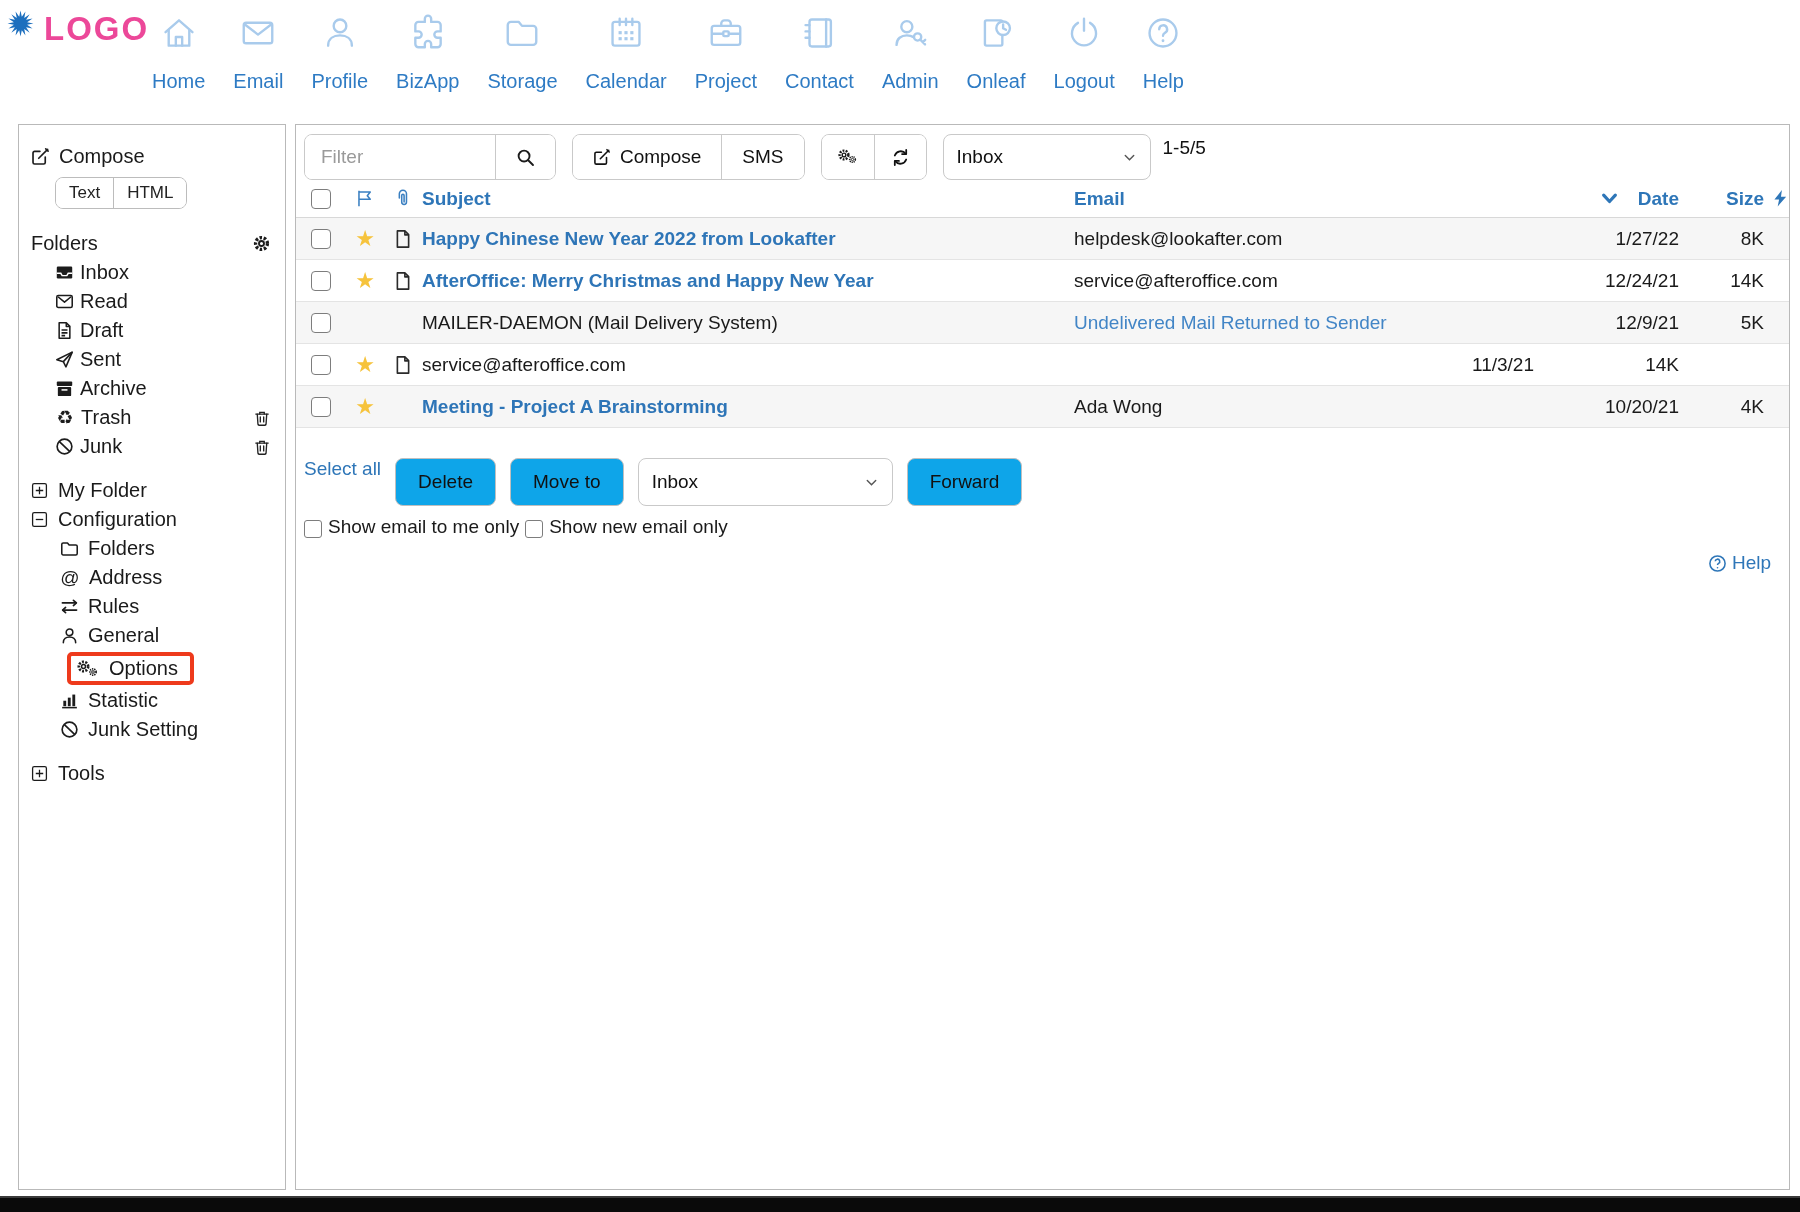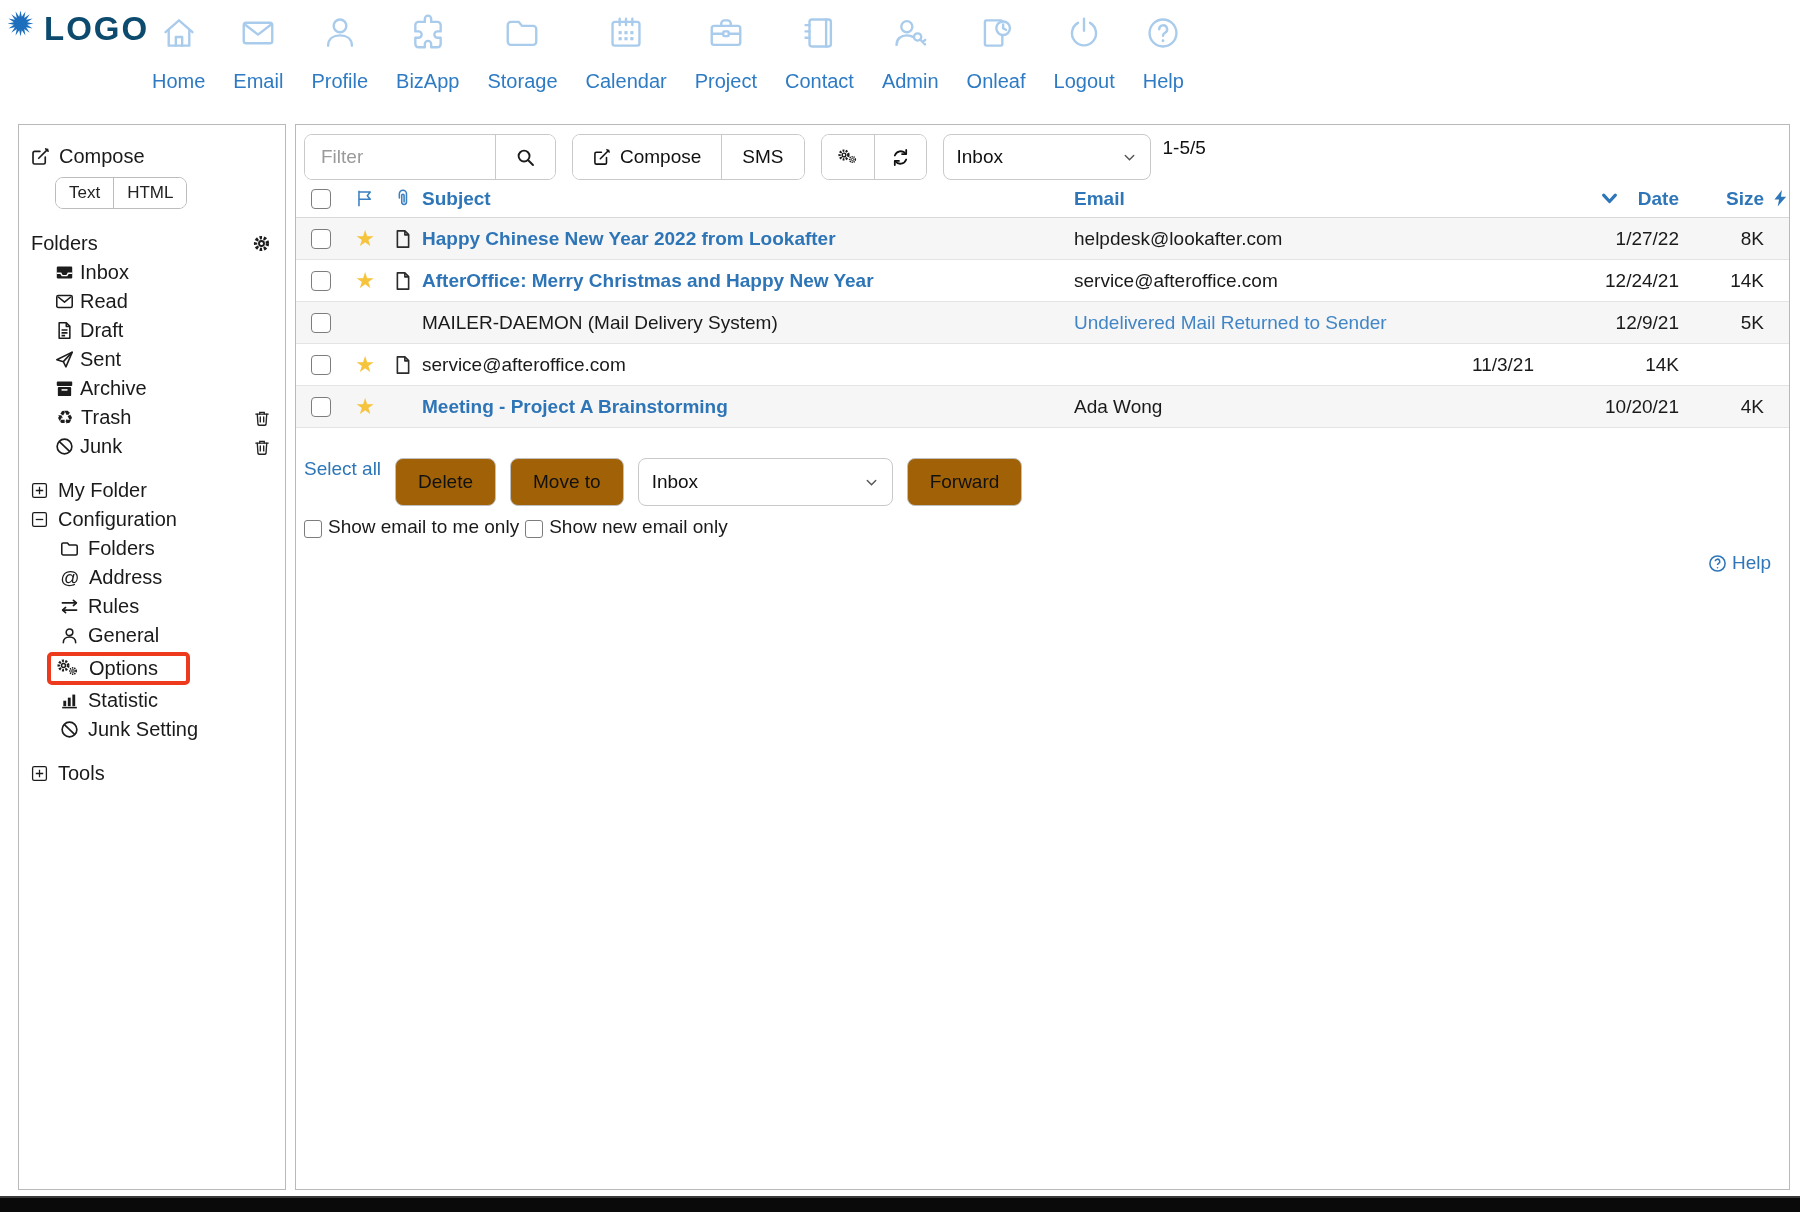--- a/index.html
+++ b/index.html
@@ -1,21 +1,21 @@
 <!DOCTYPE html>
 <html><head>
 <meta charset="utf-8">
 <style>
   * { box-sizing: border-box; margin: 0; padding: 0; }
   html,body { width:1800px; height:1212px; background:#fff; font-family:"Liberation Sans", sans-serif; color:#1a1a1a; overflow:hidden; position:relative; }
 
   
   .burst { position:absolute; left:7px; top:10px; width:27px; height:27px; color:#1d6fbe; }
   .logo { position:absolute; left:44px; top:10px; width:130px; }
-  .logo-main { font-weight:bold; font-size:33px; letter-spacing:2px; color:#0c4a6e; }
+  .logo-main { font-weight:bold; font-size:33px; letter-spacing:2px; color:#ec4899; }
   .logo-wrap { position:relative; height:20px; overflow:hidden; }
   .logo-wrap::after { content:""; position:absolute; inset:0; background:linear-gradient(to bottom, rgba(255,255,255,.35), #fff 90%); }
 
   .topnav { position:absolute; left:152px; top:14px; display:flex; gap:28px; }
   .nav-item { display:flex; flex-direction:column; align-items:center; gap:18px; cursor:pointer; }
   .nic { width:38px; height:38px; color:#a9cbec; }
   .nlabel { font-size:20px; color:#2e7bc4; }
 
   
   .sidebar { position:absolute; left:18px; top:124px; width:268px; height:1066px; border:1px solid #b9b9b9; background:#fff; padding:16px 14px 0 12px; font-size:20px; }
@@ -26,21 +26,21 @@
   .mode-group { display:inline-flex; border:1px solid #bcbcbc; border-radius:8px; overflow:hidden; margin:6px 0 2px 24px; }
   .mode-btn { background:#fff; border:none; font-family:inherit; font-size:17px; color:#222; padding:5px 13px; cursor:pointer; }
   .mode-btn + .mode-btn { border-left:1px solid #bcbcbc; }
   .folders-header { display:flex; align-items:center; justify-content:space-between; margin-top:17px; height:30px; }
   .f-item { display:flex; align-items:center; gap:6px; height:29px; padding-left:24px; cursor:pointer; }
   .f-trash { margin-left:auto; width:18px; height:18px; color:#222; cursor:pointer; }
   .tree-row { display:flex; align-items:center; gap:10px; height:29px; margin-top:0; cursor:pointer; }
   .gap-above { margin-top:15px; }
   .cfg-item { display:flex; align-items:center; gap:9px; height:29px; padding-left:29px; cursor:pointer; }
   .opt-row { height:36px; padding-left:0; }
-  .redbox { display:inline-flex; align-items:flex-start; gap:9px; border:4px solid #ee3a1c; border-radius:5px; padding:1px 28px 1px 5px; margin-left:16px; }
+  .redbox { display:inline-flex; align-items:flex-end; gap:9px; border:4px solid #ee3a1c; border-radius:5px; padding:1px 12px 1px 5px; margin-left:36px; }
   .gears2 { position:relative; width:24px; height:22px; flex:none; }
   .gears2 .g-big { position:absolute; left:0; top:1px; width:15px; height:15px; color:#1c1c1c; }
   .gears2 .g-sm { position:absolute; left:12px; top:9px; width:10px; height:10px; color:#1c1c1c; }
 
   
   .toolbar { display:flex; align-items:flex-start; padding:9px 0 0 8px; gap:16px; }
   .filter-group { display:flex; border:1px solid #c9c9c9; border-radius:8px; overflow:hidden; height:46px; }
   .filter-input { width:190px; border:none; outline:none; padding:0 16px; font-family:inherit; font-size:19px; color:#333; }
   .filter-input::placeholder { color:#9a9a9a; }
   .icon-btn { width:60px; display:flex; align-items:center; justify-content:center; background:#fff; border:none; border-left:1px solid #c9c9c9; cursor:pointer; color:#1c1c1c; }
@@ -66,21 +66,21 @@
   .subj { color:#2e75b7; font-weight:bold; text-decoration:none; cursor:pointer; }
   .subj.reg { font-weight:normal; color:#4285c6; }
   .c-right { text-align:right; }
   .dhead { display:flex; align-items:center; justify-content:flex-end; gap:20px; }
   .sortic { width:17px; height:17px; color:#2e76b8; }
   .boltic { width:15px; height:17px; color:#2e76b8; margin-left:8px; }
 
   
   .actions { display:flex; align-items:flex-start; gap:14px; margin:30px 0 0 8px; }
   .link { color:#2e76b8; font-size:19px; text-decoration:none; cursor:pointer; }
-  .act-btn { height:48px; padding:0 22px; background:#a16207; border:1px solid #bfbfbf; border-radius:8px; font-family:inherit; font-size:19px; color:#111; cursor:pointer; }
+  .act-btn { height:48px; padding:0 22px; background:#0ea5e9; border:1px solid #bfbfbf; border-radius:8px; font-family:inherit; font-size:19px; color:#111; cursor:pointer; }
   .act-select { width:255px; height:48px; }
   .filters { display:flex; align-items:center; gap:6px; margin:10px 0 0 8px; font-size:19px; }
   .filters label { display:flex; align-items:flex-end; gap:6px; cursor:pointer; }
   .help-row { display:flex; justify-content:flex-end; align-items:center; gap:5px; margin:14px 18px 0 0; color:#2e76b8; font-size:19px; cursor:pointer; }
   .qic { width:19px; height:19px; color:#2e76b8; }
 
   .bottombar { position:absolute; left:0; top:1196px; width:1800px; height:16px; background:#0a0a0a; border-top:2px solid #3a3a3a; }
 </style>
 </head>
 <body>

